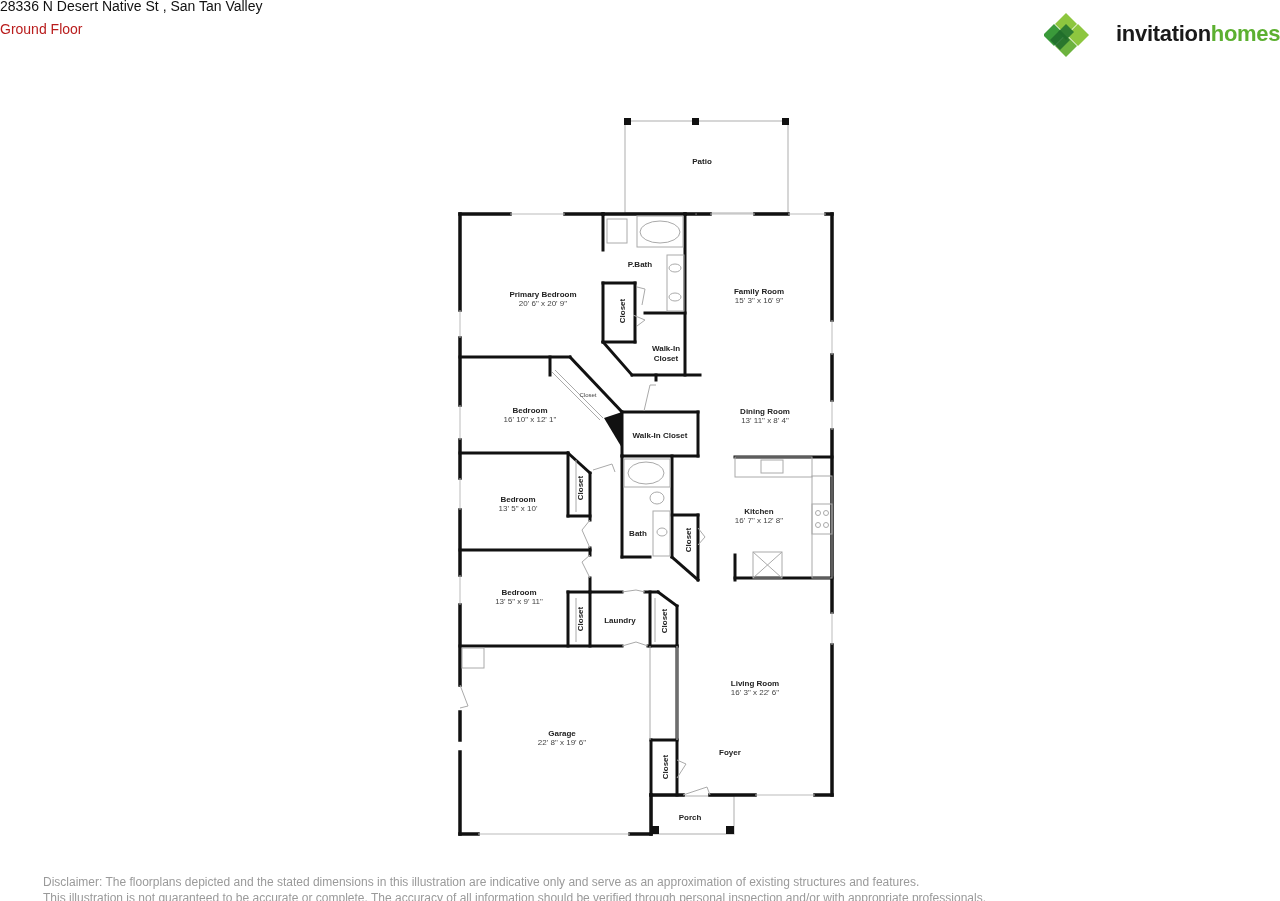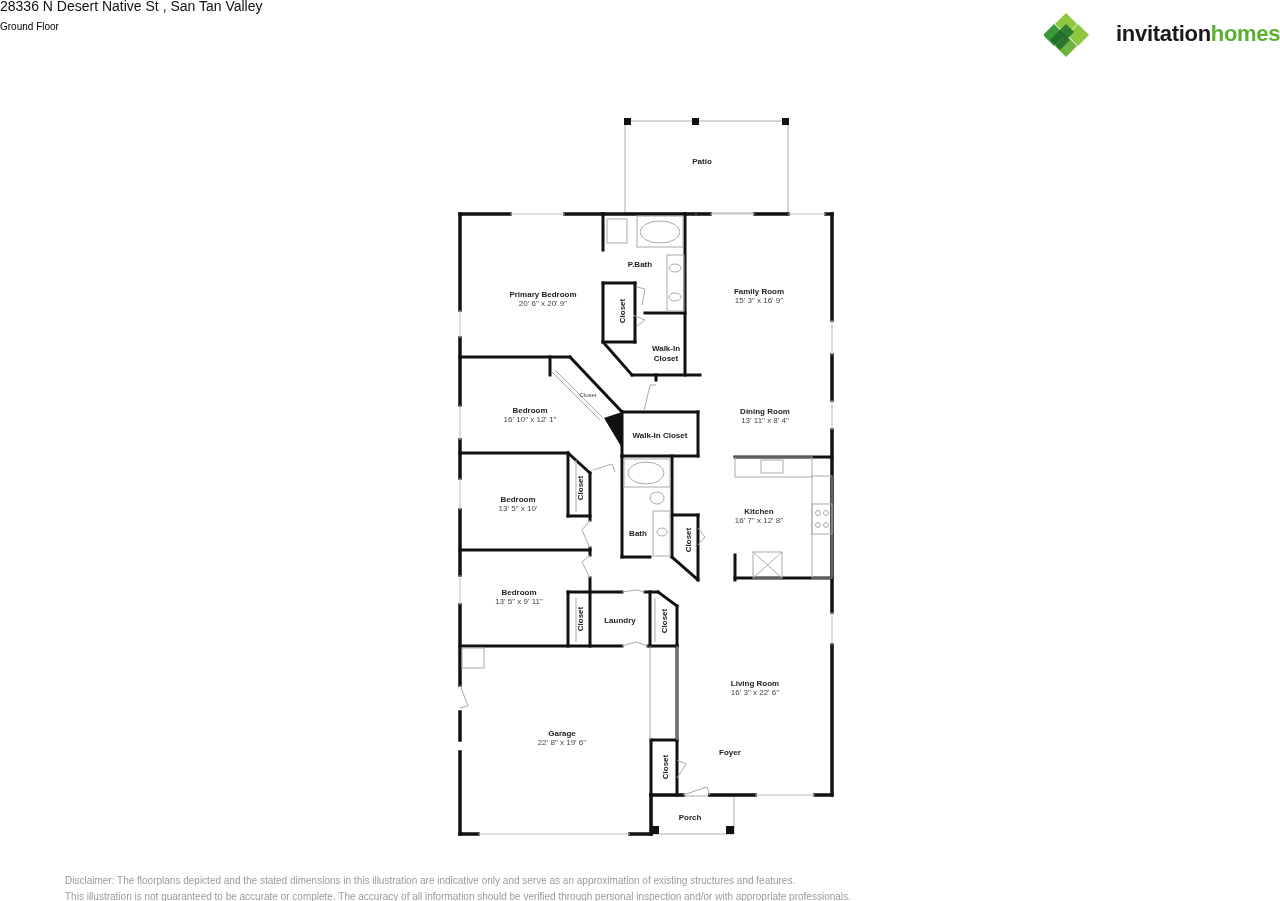--- a/index.html
+++ b/index.html
@@ -1,23 +1,23 @@
 <!DOCTYPE html>
 <html><head>
 <meta charset="utf-8">
 <style>
   html, body { margin: 0; padding: 0; background: #ffffff; }
   body { width: 1280px; height: 901px; position: relative; overflow: hidden; font-family: "Liberation Sans", sans-serif; color: #111; }
   .hdr-addr { position: absolute; left: 0; top: -2px; font-size: 14px; color: #111; }
-  .hdr-floor { position: absolute; left: 0; top: 21px; font-size: 10px; color: #000000; }
+  .hdr-floor { position: absolute; left: 0; top: 21px; font-size: 14px; color: #b91c1c; }
   .logo { position: absolute; left: 1044px; top: 12px; width: 236px; height: 46px; }
   .logo-text { position: absolute; left: 72px; top: 9px; font-size: 22px; font-weight: bold; letter-spacing: -0.3px; white-space: nowrap; }
   .logo-text .a { color: #1a1a1a; }
   .logo-text .b { color: #5cb030; }
-  .disclaimer { position: absolute; left: 37px; font-size: 10px; color: #9a9a9a; white-space: nowrap; padding-left: 28px; }
+  .disclaimer { position: absolute; left: 15px; font-size: 12px; color: #9a9a9a; white-space: nowrap; padding-left: 28px; }
   .d1 { top: 875px; }
   .d2 { top: 891px; text-align: center; }
   svg.plan { position: absolute; left: 0; top: 0; }
   .rl { font-size: 8px; font-weight: bold; fill: #222; text-anchor: middle; }
   .rd { font-size: 8px; fill: #444; text-anchor: middle; }
   .rs { font-size: 6px; fill: #444; text-anchor: middle; }
 </style>
 </head>
 <body>
 

